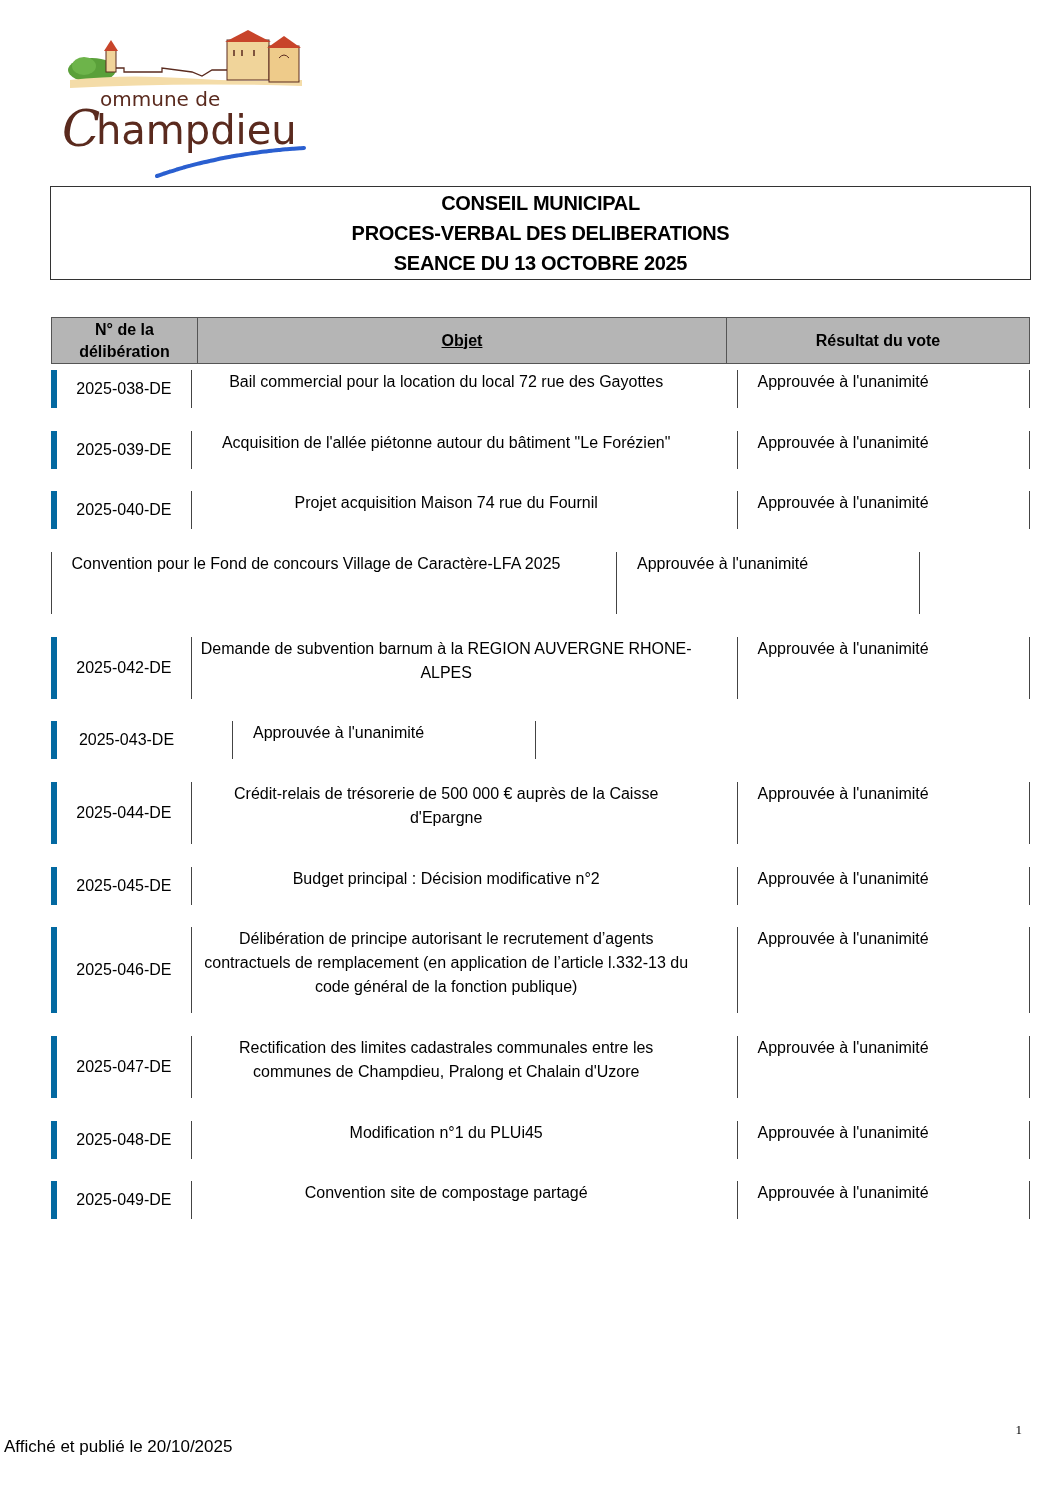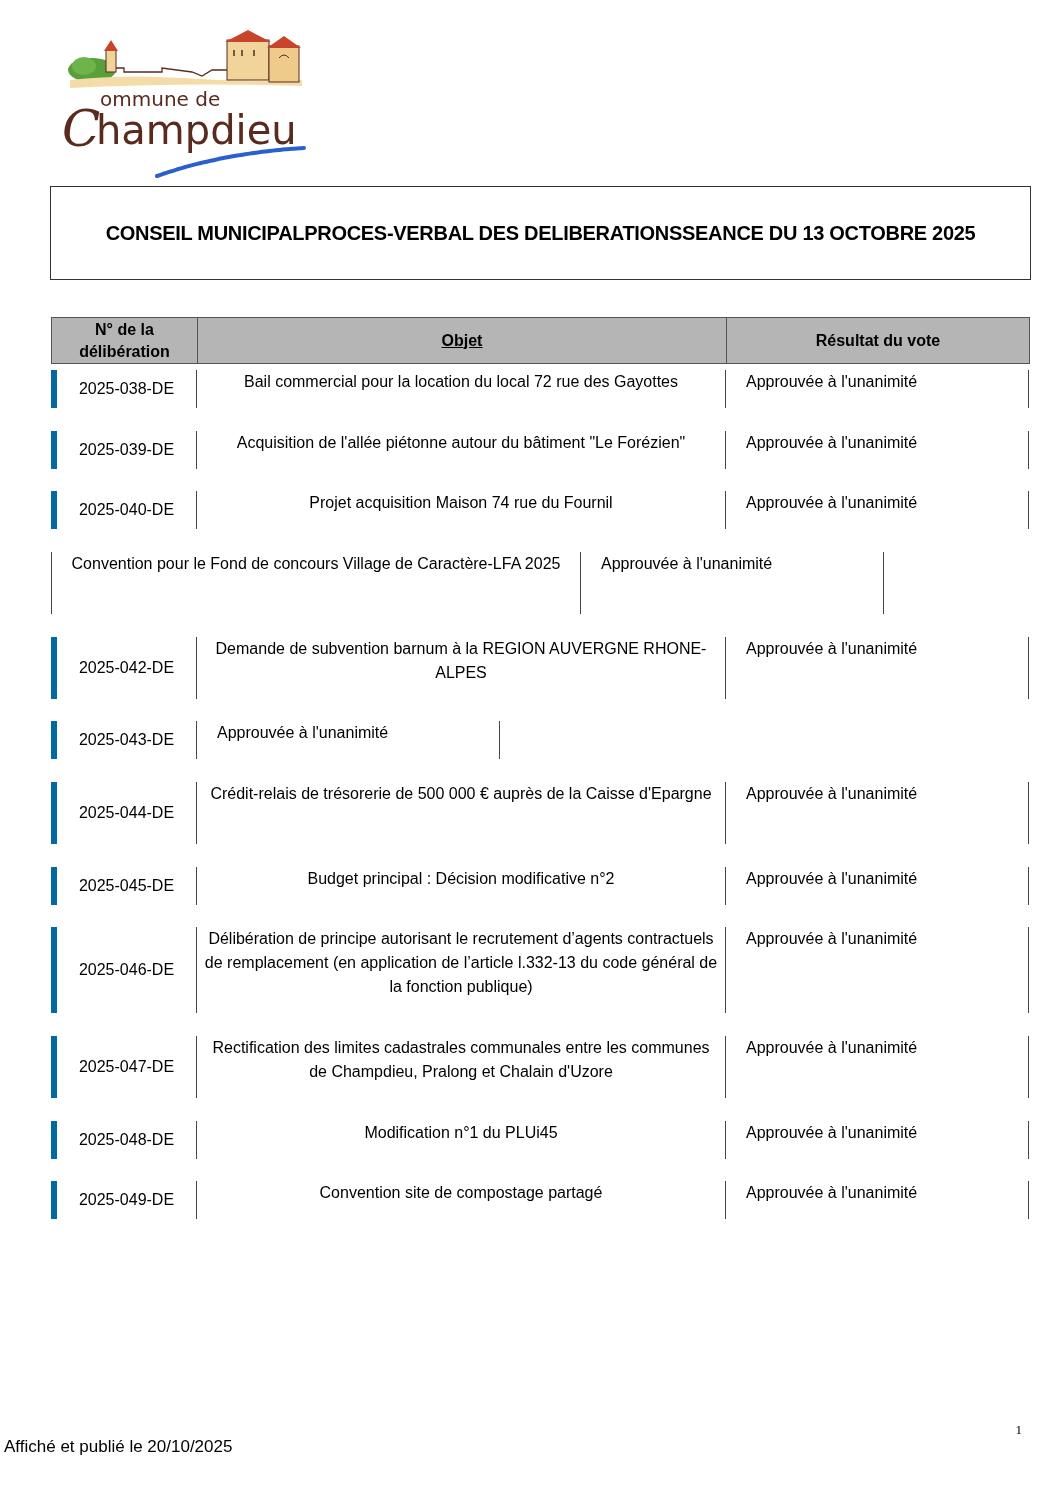--- a/index.html
+++ b/index.html
@@ -3,37 +3,37 @@
 <meta charset="utf-8">
 <style>
   html, body { margin:0; padding:0; background:#ffffff; }
   body { width:1058px; height:1497px; position:relative; overflow:hidden;
          font-family:"Liberation Sans", sans-serif; color:#000; }
 
   .logo { position:absolute; left:55px; top:28px; width:250px; height:150px;margin-left:7px; }
 
   .title-box { position:absolute; left:50px; top:186px; width:981px; height:94px;
                border:1px solid #333; box-sizing:border-box;
-               display:flex; flex-direction:row; align-items:center; justify-content:center; }
+               display:flex; flex-direction:column; align-items:center; justify-content:center; }
   .title-line { font-weight:bold; font-size:20px; line-height:30px; letter-spacing:-0.3px; }
 
   .table { position:absolute; left:51px; top:317px; width:979px; }
   .thead { display:flex; height:47px; background:#b5b5b5; border:1px solid #555; box-sizing:border-box; }
   .th { display:flex; align-items:center; justify-content:center; text-align:center;
         font-weight:bold; font-size:16px; line-height:22px; box-sizing:border-box; }
   .th + .th { border-left:1px solid #555; }
   .c1 { width:145px; }
   .c2 { width:529px;text-decoration:underline; }
   .c3 { width:303px; }
 
   .row { display:flex; position:absolute; left:0; width:979px; }
   .cell { box-sizing:border-box; font-size:16px; line-height:24px; }
   .cell.num { width:145px; border-left:6px solid #0369a1; display:flex; align-items:center; justify-content:center; }
   .cell.obj { width:529px; border-left:1px solid #444; text-align:center; padding:0 6px; }
-  .cell.res { width:304px; border-left:1px solid #444; border-right:1px solid #444; padding-left:20px; }
+  .cell.res { width:304px; border-left:1px solid #444; border-right:1px solid #444; padding-left:20px;margin-left:36px; }
 
   .page-num { position:absolute; right:36px; top:1422px; font-family:"Liberation Serif", serif; font-size:13px; }
   .footer-note { position:absolute; left:4px; top:1437px; font-size:17px; }
 </style>
 </head>
 <body>
 
 <div class="logo">
   <svg width="250" height="150" viewBox="0 0 250 150">
 

